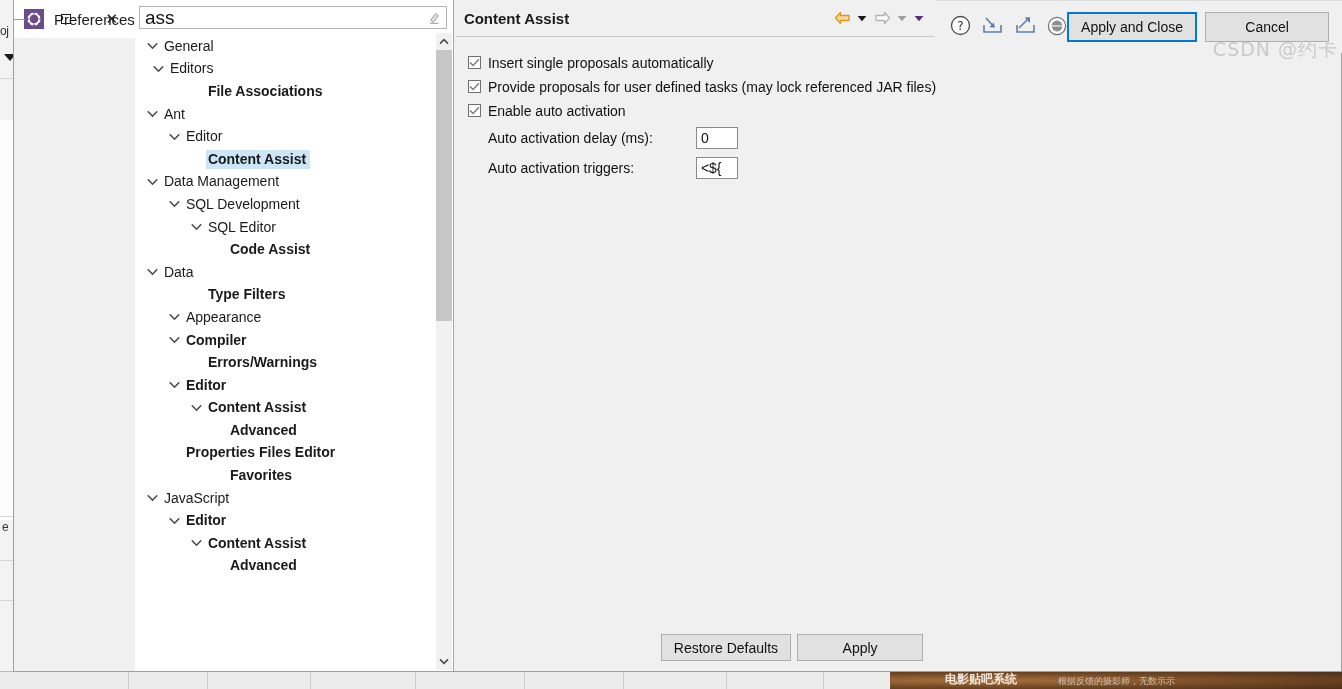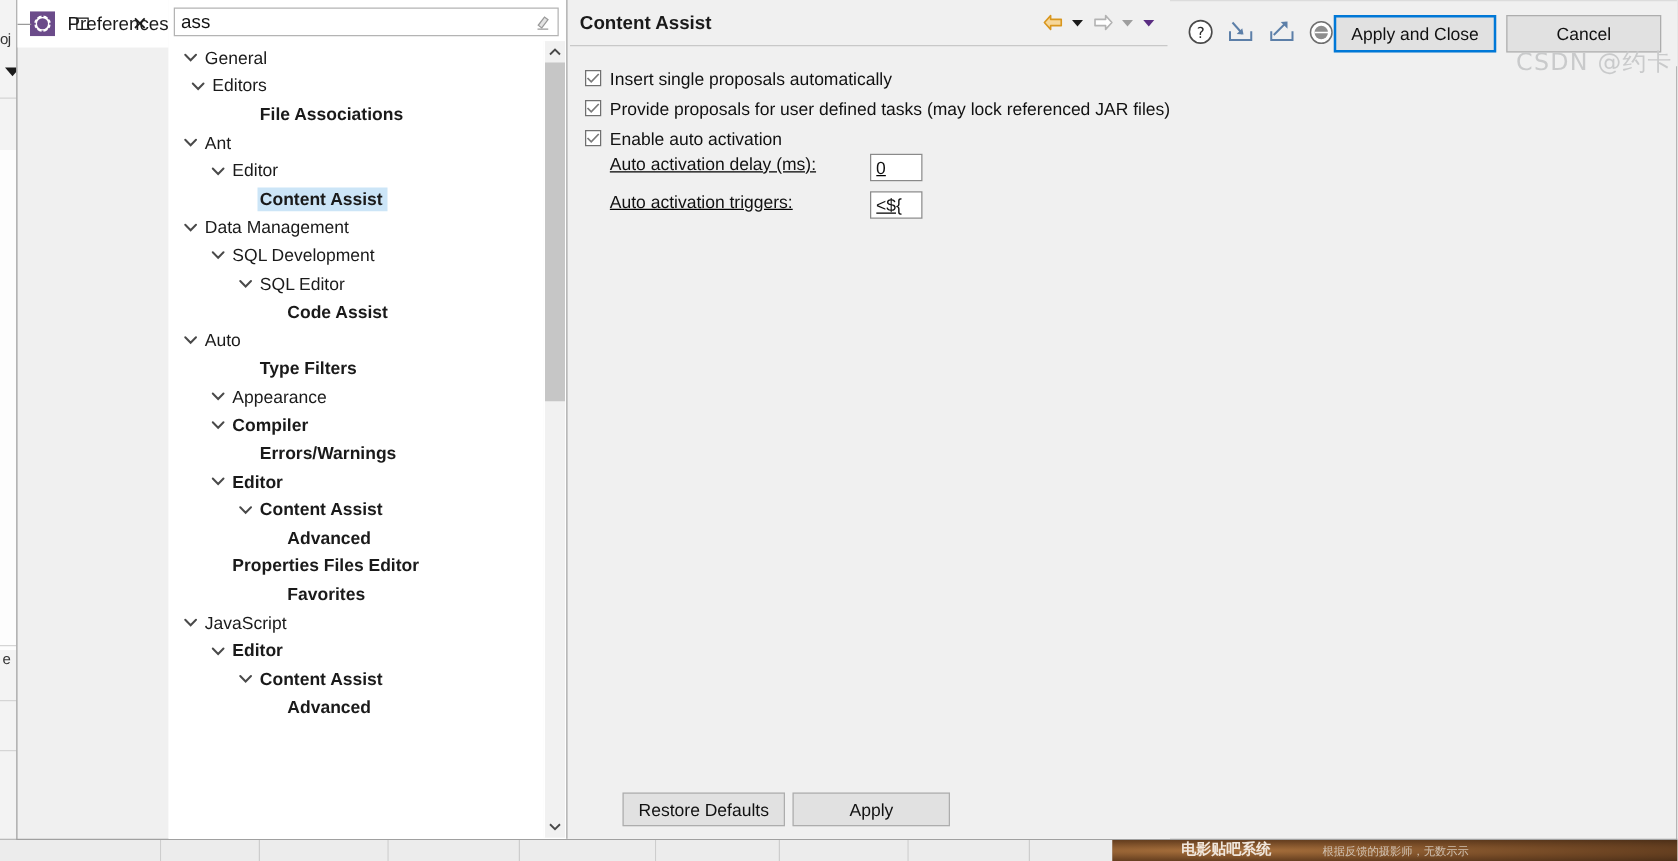--- a/index.html
+++ b/index.html
@@ -207,21 +207,21 @@
     background: #ffffff;
     display: flex;
     align-items: center;
     box-sizing: border-box;
   }
   #search-input {
     border: none;
     outline: none;
     background: transparent;
     font-family: "Liberation Sans", sans-serif;
-    font-size: 15px;
+    font-size: 19px;
     color: #111;
     padding: 0 22px 0 5px;
     width: 100%;
     height: 100%;
     box-sizing: border-box;
   }
   #clear-icon {
     position: absolute;
     right: 5px; top: 4px;
     width: 14px; height: 14px;
@@ -367,23 +367,23 @@
     align-items: center;
     justify-content: center;
   }
   .cb-label {
     font-size: 14px;
     color: #111;
     white-space: nowrap;
   }
   .field-row {
     display: flex;
+    align-items: center;
     height: 30px;
     padding-left: 20px;
-    text-decoration: underline;
   }
   .field-label {
     font-size: 14px;
     color: #111;
     white-space: nowrap;
   }
   .text-input {
     height: 22px;
     border: 1px solid #8a8a8a;
     background: #ffffff;
@@ -394,21 +394,21 @@
     box-sizing: border-box;
     outline: none;
   }
   #delay-input { width: 42px; margin-left: 8px; }
   #trigger-input { width: 42px; margin-left: 8px; }
 
   
   #page-buttons {
     flex: 0 0 auto;
     display: flex;
-    justify-content: flex-start;
+    justify-content: flex-end;
     gap: 6px;
     padding: 0 13px 10px 0;
     margin-left: 44px;
   }
   .btn {
     height: 27px;
     min-width: 86px;
     padding: 0 12px;
     background: #e1e1e1;
     border: 1px solid #adadad;
@@ -622,21 +622,21 @@
             <div class="tree-row bold" style="padding-left: 74px;">
               <span class="twisty"></span>
               <span class="tlabel">Code Assist</span>
             </div>
             <div class="tree-row" style="padding-left: 8px;">
               <span class="twisty">
                 <svg width="11" height="8" viewBox="0 0 11 8">
                   <path d="M1.2 1.8 L5.5 6.2 L9.8 1.8" fill="none" stroke="#4a4a4a" stroke-width="1.6" stroke-linecap="round"></path>
                 </svg>
               </span>
-              <span class="tlabel">Auto</span>
+              <span class="tlabel">Data</span>
             </div>
             <div class="tree-row bold" style="padding-left: 52px;">
               <span class="twisty"></span>
               <span class="tlabel">Type Filters</span>
             </div>
             <div class="tree-row" style="padding-left: 30px;">
               <span class="twisty">
                 <svg width="11" height="8" viewBox="0 0 11 8">
                   <path d="M1.2 1.8 L5.5 6.2 L9.8 1.8" fill="none" stroke="#4a4a4a" stroke-width="1.6" stroke-linecap="round"></path>
                 </svg>

